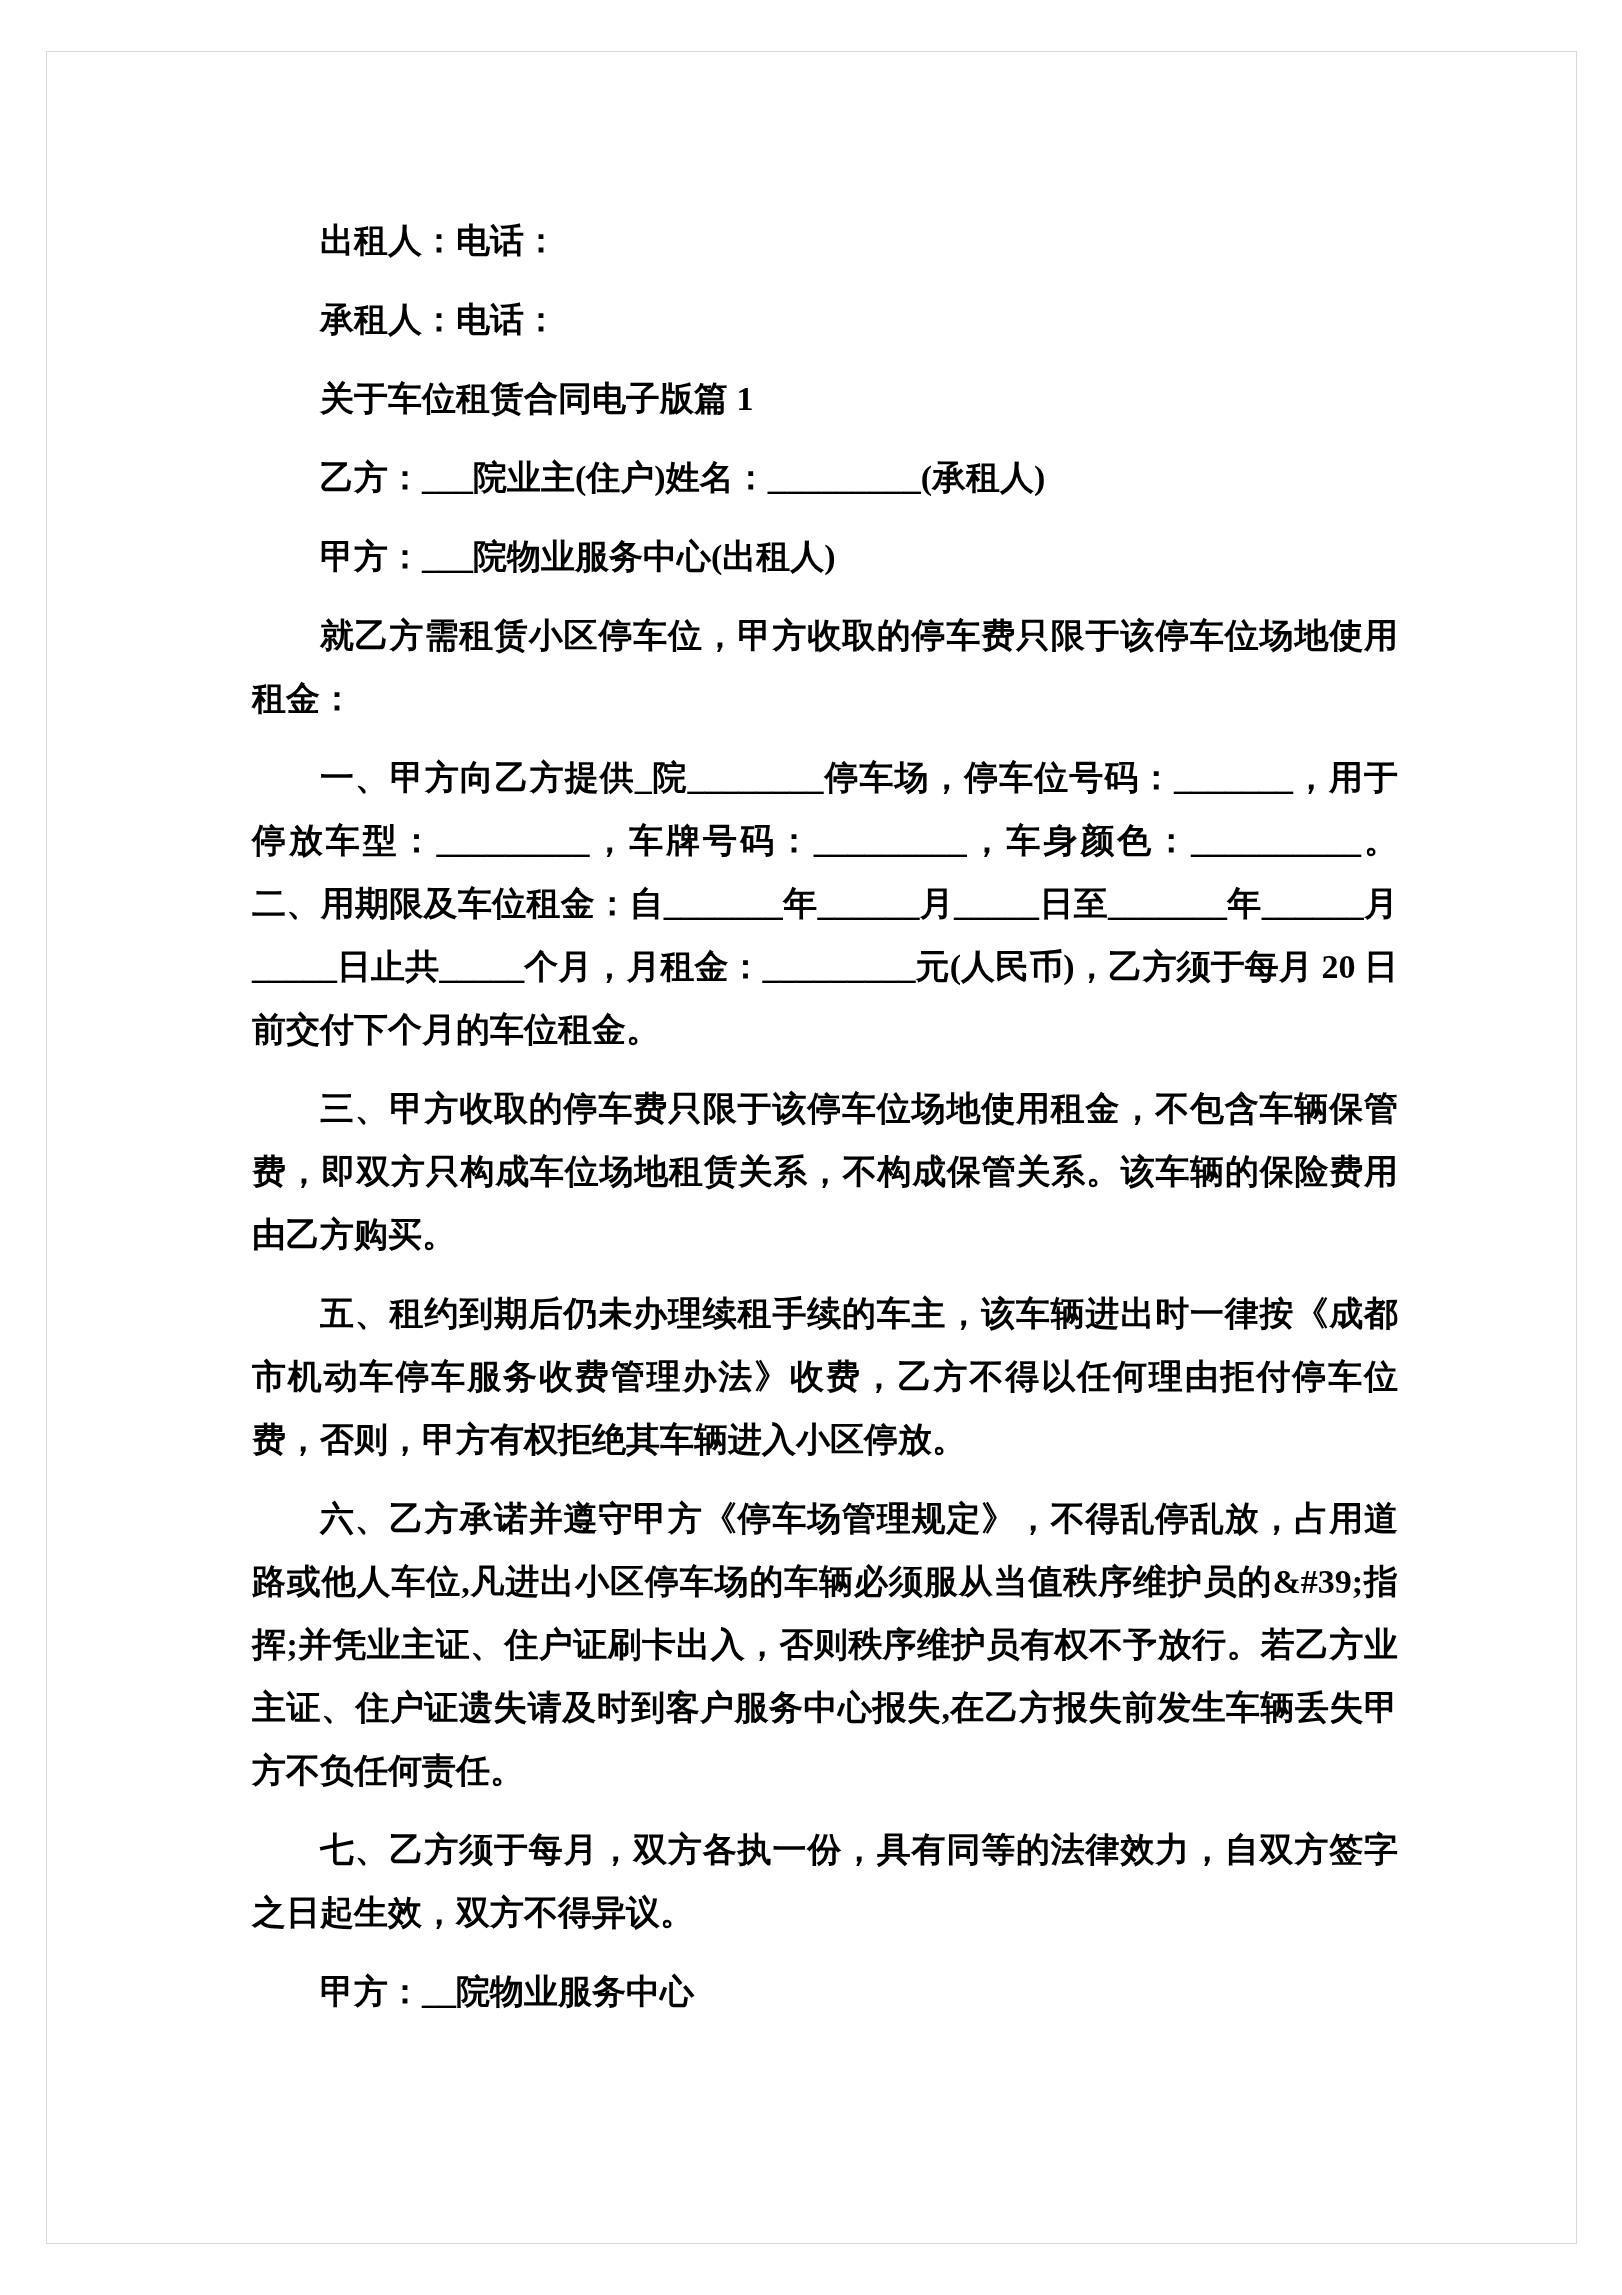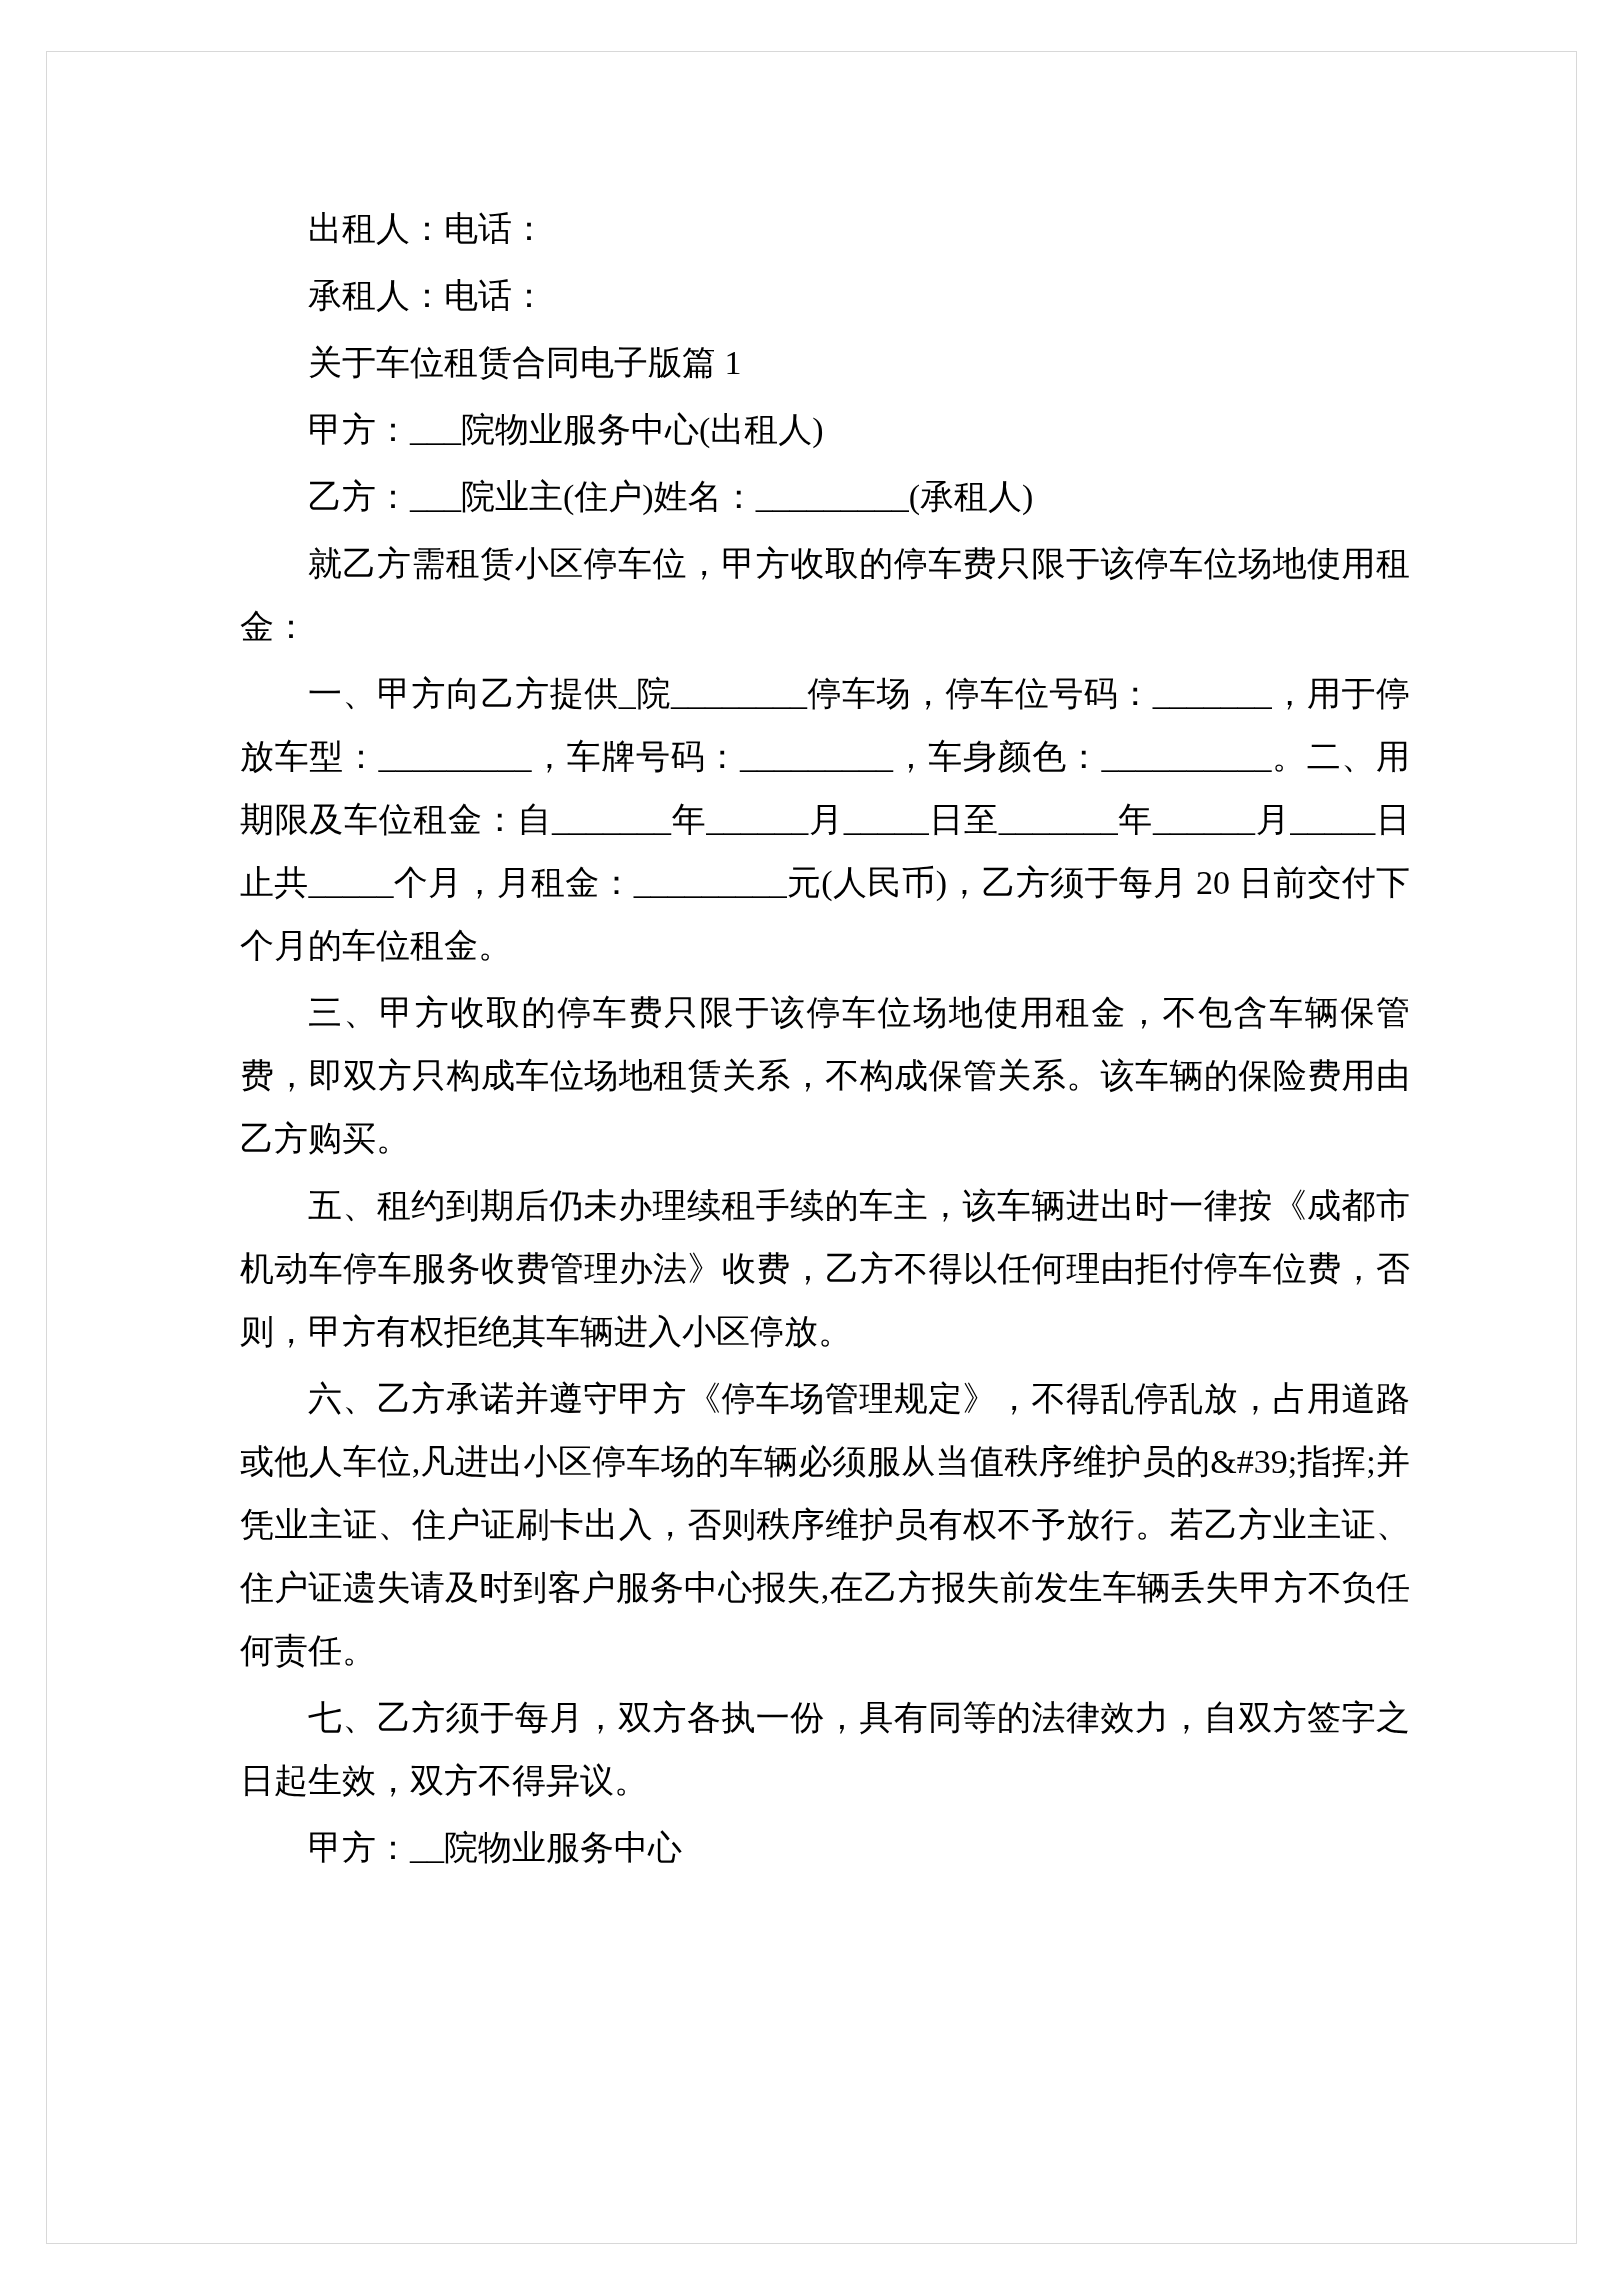--- a/index.html
+++ b/index.html
@@ -34,37 +34,38 @@
     top: 193px;
     left: 236px;
     width: 1178px;
     font-size: 34px;
     line-height: 63px;
     text-align: justify;
     text-justify: inter-ideograph;
     letter-spacing: 0;
   }
   .content p {
-    margin: 4px;
+    margin: 16px;
     padding: 0;
     text-indent: 2em;
     word-break: break-all;
+    font-weight: bold;
   }
 </style>
 </head>
 <body>
 
 <div class="page">
   <div class="page-border"></div>
   <div class="content">
     <p>出租人：电话：</p>
     <p>承租人：电话：</p>
     <p>关于车位租赁合同电子版篇 1</p>
+    <p>乙方：___院业主(住户)姓名：_________(承租人)</p>
     <p>甲方：___院物业服务中心(出租人)</p>
-    <p>乙方：___院业主(住户)姓名：_________(承租人)</p>
     <p>就乙方需租赁小区停车位，甲方收取的停车费只限于该停车位场地使用租金：</p>
     <p>一、甲方向乙方提供_院________停车场，停车位号码：_______，用于停放车型：_________，车牌号码：_________，车身颜色：__________。二、用期限及车位租金：自_______年______月_____日至_______年______月_____日止共_____个月，月租金：_________元(人民币)，乙方须于每月 20 日前交付下个月的车位租金。</p>
     <p>三、甲方收取的停车费只限于该停车位场地使用租金，不包含车辆保管费，即双方只构成车位场地租赁关系，不构成保管关系。该车辆的保险费用由乙方购买。</p>
     <p>五、租约到期后仍未办理续租手续的车主，该车辆进出时一律按《成都市机动车停车服务收费管理办法》收费，乙方不得以任何理由拒付停车位费，否则，甲方有权拒绝其车辆进入小区停放。</p>
     <p>六、乙方承诺并遵守甲方《停车场管理规定》，不得乱停乱放，占用道路或他人车位,凡进出小区停车场的车辆必须服从当值秩序维护员的&amp;#39;指挥;并凭业主证、住户证刷卡出入，否则秩序维护员有权不予放行。若乙方业主证、住户证遗失请及时到客户服务中心报失,在乙方报失前发生车辆丢失甲方不负任何责任。</p>
     <p>七、乙方须于每月，双方各执一份，具有同等的法律效力，自双方签字之日起生效，双方不得异议。</p>
     <p>甲方：__院物业服务中心</p>
   </div>
 </div>
 

